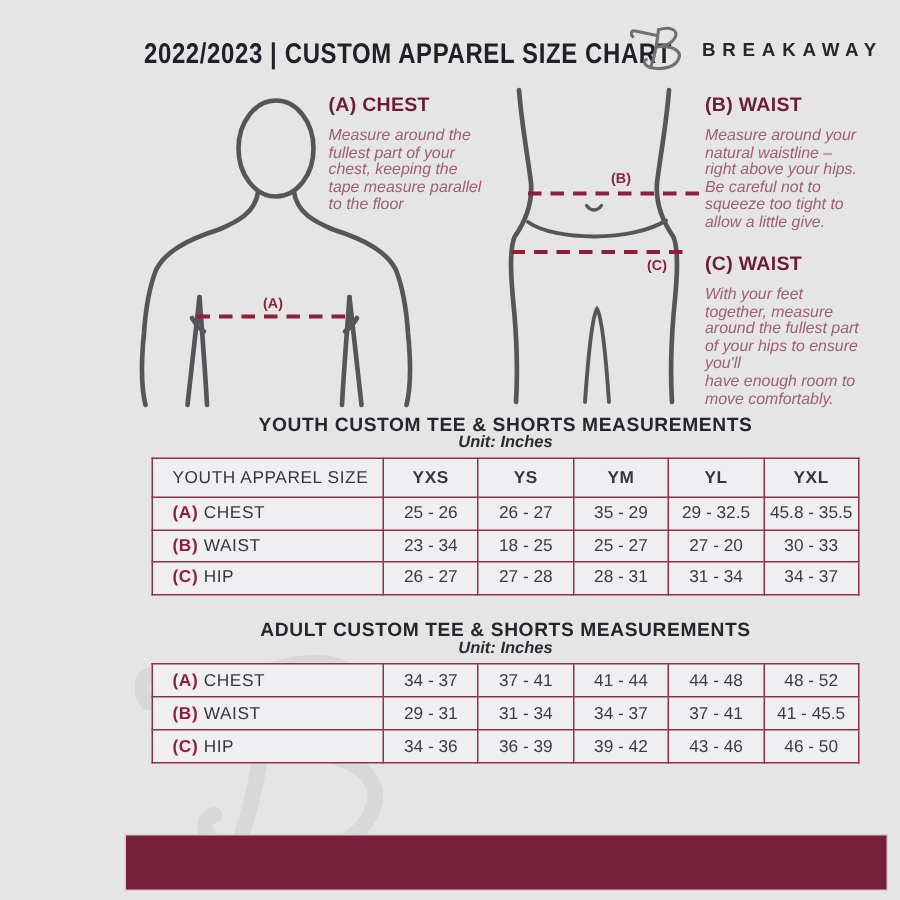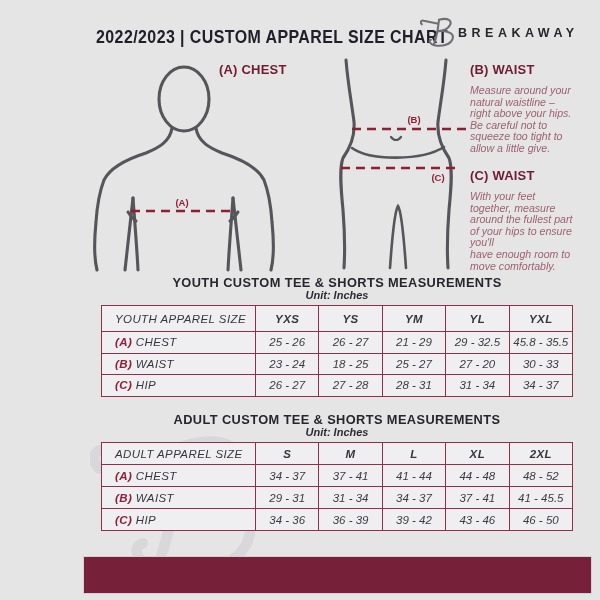--- a/index.html
+++ b/index.html
@@ -9,21 +9,21 @@
     -webkit-font-smoothing:antialiased;
   }
   .abs{position:absolute;}
 
   
   .hdr-title{
     left:96px;top:26px;font-size:19px;font-weight:bold;color:#20202a;
     letter-spacing:.5px;transform:scaleX(.84);transform-origin:left center;
     white-space:nowrap;
   }
-  .brand{left:420px;top:16px;display:flex;align-items:center;}
+  .brand{left:420px;top:16px;display:flex;align-items:center;gap:10px;}
   .brand-name{font-size:12.5px;font-weight:bold;color:#26262c;letter-spacing:4.5px;white-space:nowrap;}
 
   
   .instr{width:132px;}
   .instr-head{font-size:13px;font-weight:bold;color:#6e1c33;letter-spacing:.2px;}
   .instr-text{margin-top:8px;font-size:10.6px;line-height:11.6px;font-style:italic;
     color:#9d6170;white-space:pre-line;}
   .mlabel{font-size:9.5px;font-weight:bold;color:#8e1f37;transform:translate(-50%,0);}
 
   
@@ -31,21 +31,21 @@
     color:#26262e;letter-spacing:.4px;}
   .sec-unit{width:600px;text-align:center;font-size:11px;font-weight:bold;
     font-style:italic;color:#2b2b33;}
   .sec-title,.sec-unit{left:37px;width:600px;} 
 
   
   table.size{border-collapse:collapse;table-layout:fixed;width:472px;background:#efeff1;}
   table.size td,table.size th{
     border:1.4px solid #8e3049;font-weight:normal;
     font-size:11.5px;color:#36363c;text-align:center;vertical-align:middle;
-    padding:0;overflow:hidden;white-space:nowrap;font-style:italic;
+    padding:0;overflow:hidden;white-space:nowrap;
   }
   table.size .rowlabel{text-align:left;padding-left:13px;letter-spacing:.4px;}
   table.size .sizehdr{font-weight:bold;letter-spacing:.4px;}
   table.size .key{font-weight:bold;color:#8e1f37;}
   table.size .val{color:#3b3b41;}
 
   .footer-bar{left:84px;top:557px;width:507px;height:36px;background:#76203a;
     box-shadow:0 0 0 1px #d9cdd1;}
 
   svg{display:block;}
@@ -108,20 +108,25 @@
   </svg>
 
   <span class="abs mlabel" style="left:182px;top:197px;">(A)</span>
   <span class="abs mlabel" style="left:414px;top:114px;">(B)</span>
   <span class="abs mlabel" style="left:438px;top:172px;">(C)</span>
 
   <div class="abs instr" style="left:219px;top:62px;">
     <div class="instr-head">
       <span>(A)</span>&nbsp;<span>CHEST</span>
     </div>
+    <div class="instr-text">Measure around the
+fullest part of your
+chest, keeping the
+tape measure parallel
+to the floor</div>
   </div>
 
   <div class="abs instr" style="left:470px;top:62px;">
     <div class="instr-head">
       <span>(B)</span>&nbsp;<span>WAIST</span>
     </div>
     <div class="instr-text">Measure around your
 natural waistline –
 right above your hips.
 Be careful not to
@@ -160,27 +165,27 @@
       <th class="sizehdr">YXS</th>
       <th class="sizehdr">YS</th>
       <th class="sizehdr">YM</th>
       <th class="sizehdr">YL</th>
       <th class="sizehdr">YXL</th>
     </tr>
     <tr style="height:21.6px">
       <td class="rowlabel"><span class="key">(A)</span> <span>CHEST</span></td>
       <td class="val">25 - 26</td>
       <td class="val">26 - 27</td>
-      <td class="val">21 - 29</td>
+      <td class="val">35 - 29</td>
       <td class="val">29 - 32.5</td>
       <td class="val">45.8 - 35.5</td>
     </tr>
     <tr style="height:21.6px">
       <td class="rowlabel"><span class="key">(B)</span> <span>WAIST</span></td>
-      <td class="val">23 - 24</td>
+      <td class="val">23 - 34</td>
       <td class="val">18 - 25</td>
       <td class="val">25 - 27</td>
       <td class="val">27 - 20</td>
       <td class="val">30 - 33</td>
     </tr>
     <tr style="height:21.6px">
       <td class="rowlabel"><span class="key">(C)</span> <span>HIP</span></td>
       <td class="val">26 - 27</td>
       <td class="val">27 - 28</td>
       <td class="val">28 - 31</td>
@@ -196,28 +201,20 @@
   <table class="size abs" style="left:101px;top:442px;">
     <colgroup>
         <col style="width:154px">
         <col>
         <col>
         <col>
         <col>
         <col>
       </colgroup>
     <tbody>
-        <tr style="height:22px">
-      <th class="rowlabel">ADULT APPAREL SIZE</th>
-      <th class="sizehdr">S</th>
-      <th class="sizehdr">M</th>
-      <th class="sizehdr">L</th>
-      <th class="sizehdr">XL</th>
-      <th class="sizehdr">2XL</th>
-    </tr>
     <tr style="height:22px">
       <td class="rowlabel"><span class="key">(A)</span> <span>CHEST</span></td>
       <td class="val">34 - 37</td>
       <td class="val">37 - 41</td>
       <td class="val">41 - 44</td>
       <td class="val">44 - 48</td>
       <td class="val">48 - 52</td>
     </tr>
     <tr style="height:22px">
       <td class="rowlabel"><span class="key">(B)</span> <span>WAIST</span></td>

